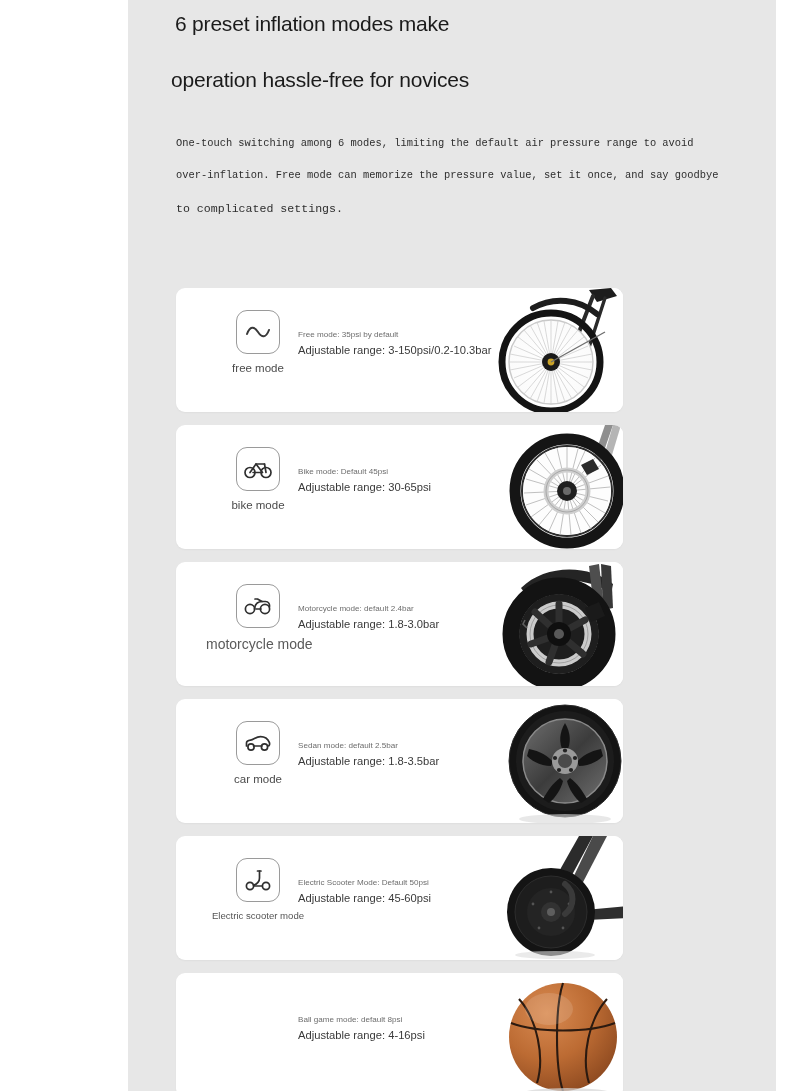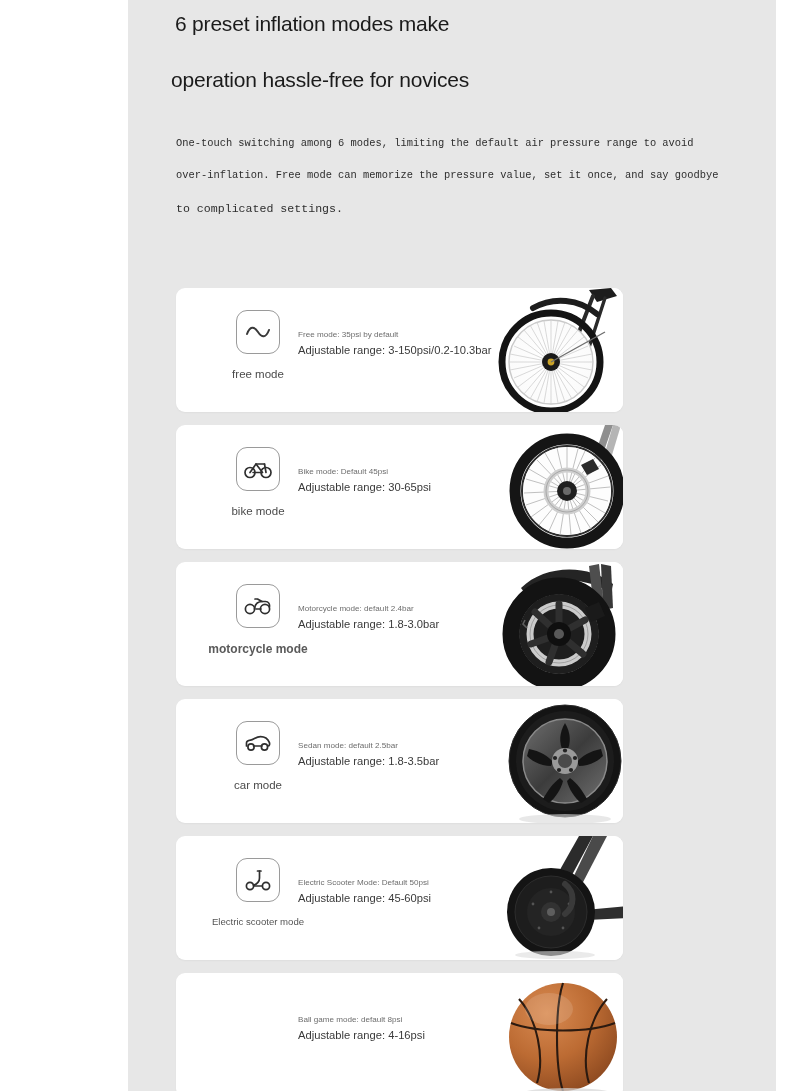--- a/index.html
+++ b/index.html
@@ -100,29 +100,28 @@
     border-radius: 11px;
     display: flex;
     align-items: center;
     justify-content: center;
     box-sizing: border-box;
   }
   .icon-box svg {
     display: block;
   }
   .mode-label {
-    margin-top: 14px;
+    margin-top: 8px;
     color: #4b4b4b;
     font-size: 11.5px;
     white-space: nowrap;
   }
   .mode-label.sm {
-    font-size: 12px;
+    font-size: 14px;
     color: #5a5a5a;
-    font-weight: bold;
   }
   .mode-label.md {
     font-size: 9.6px;
     color: #555;
   }
 
   .card-text-col {
     position: absolute;
     left: 122px;
     top: 42px;

